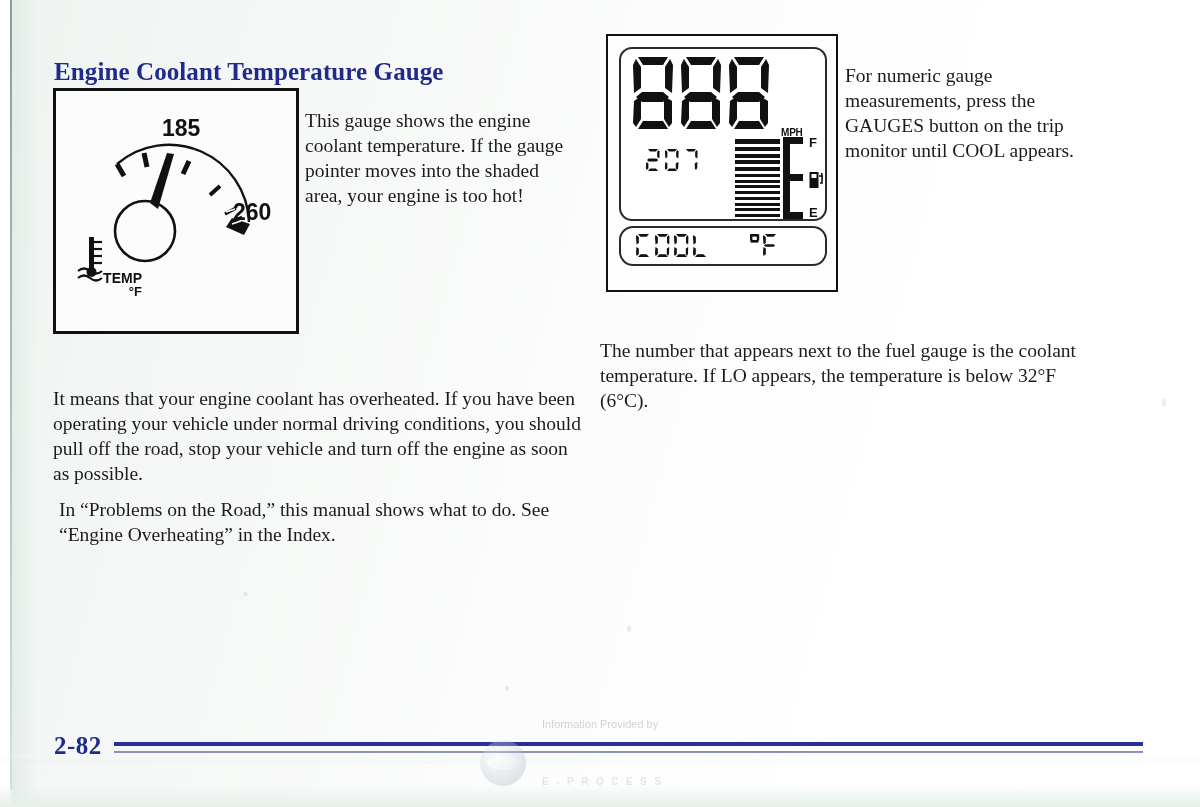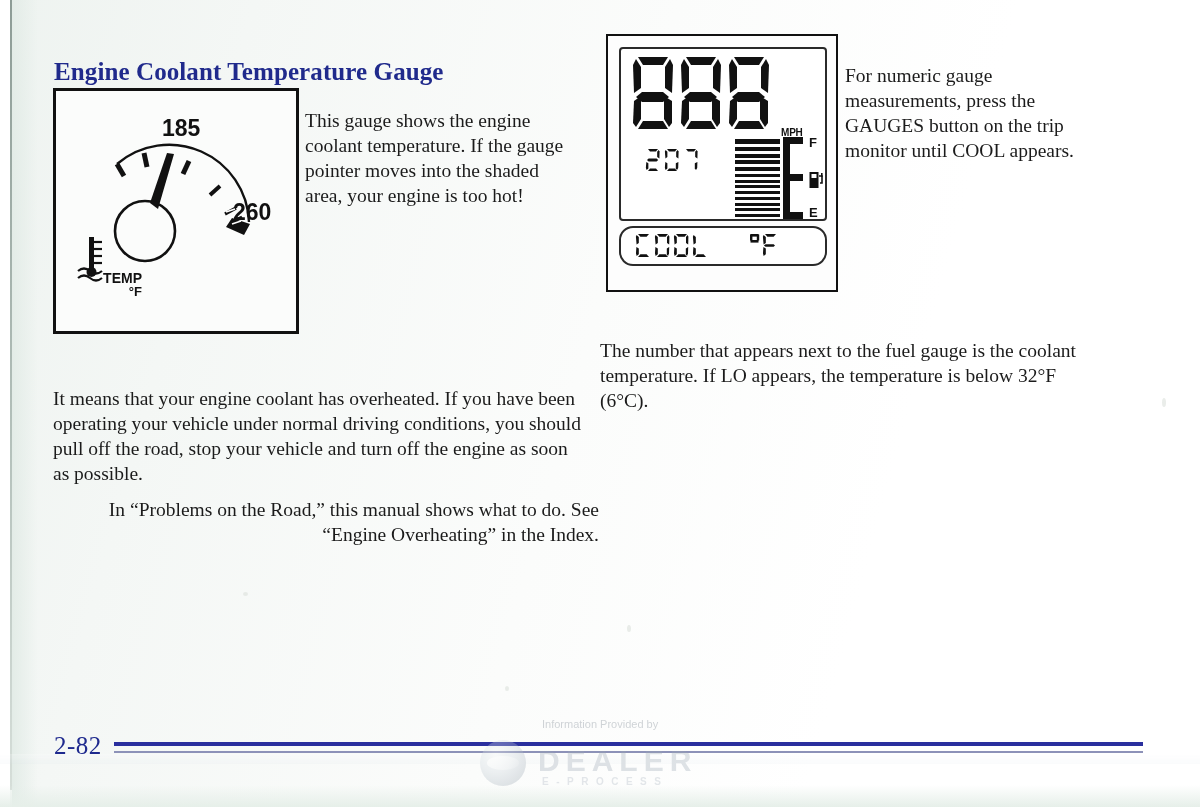--- a/index.html
+++ b/index.html
@@ -72,24 +72,23 @@
     width: 270px;
   }
   .para-left-1 {
     position: absolute;
     left: 53px;
     top: 366px;
     width: 530px;
   }
   .para-left-2 {
     position: absolute;
-    left: 69px;
+    left: 59px;
     top: 477px;
     width: 530px;
-    text-align: right;
   }
   .col-text-top-right {
     position: absolute;
     left: 845px;
     top: 43px;
     width: 240px;
   }
   .para-right-bottom {
     position: absolute;
     left: 600px;
@@ -157,21 +156,21 @@
     border: 2px solid #111111;
     background: #fdfdfd;
   }
   .cluster-screen {
     position: absolute;
     left: 11px;
     top: 11px;
     width: 204px;
     height: 170px;
     border: 2px solid #2a2a2a;
-    border-radius: 4px;
+    border-radius: 13px;
     background: #ffffff;
     overflow: hidden;
   }
   .speed-digits {
     position: absolute;
     left: 10px;
     top: 6px;
     display: flex;
     gap: 4px;
   }
@@ -270,21 +269,21 @@
     align-items: flex-start;
     gap: 2px;
   }
 
   
   .folio {
     position: absolute;
     left: 54px;
     top: 732px;
     font-size: 25px;
-    font-weight: normal;
+    font-weight: bold;
     color: #1f2a8e;
     letter-spacing: 0.5px;
   }
   .rule-thick {
     position: absolute;
     left: 114px;
     top: 742px;
     width: 1029px;
     height: 4px;
     background: #2a2f9e;
@@ -586,17 +585,16 @@
   <p class="body-text para-left-2">In “Problems on the Road,” this manual shows what to do. See “Engine Overheating” in the Index.</p>
 
   <div class="folio">2-82</div>
   <div class="rule-thick"></div>
   <div class="rule-thin"></div>
 
   <div class="watermark">
     <div class="wm-stripe"></div>
     <div class="wm-provided">Information Provided by</div>
     <div class="wm-globe"></div>
-    <div class="wm-dealer">DEALER</div>
     <div class="wm-eprocess">E-PROCESS</div>
   </div>
 
 </div>
 
 </body></html>

